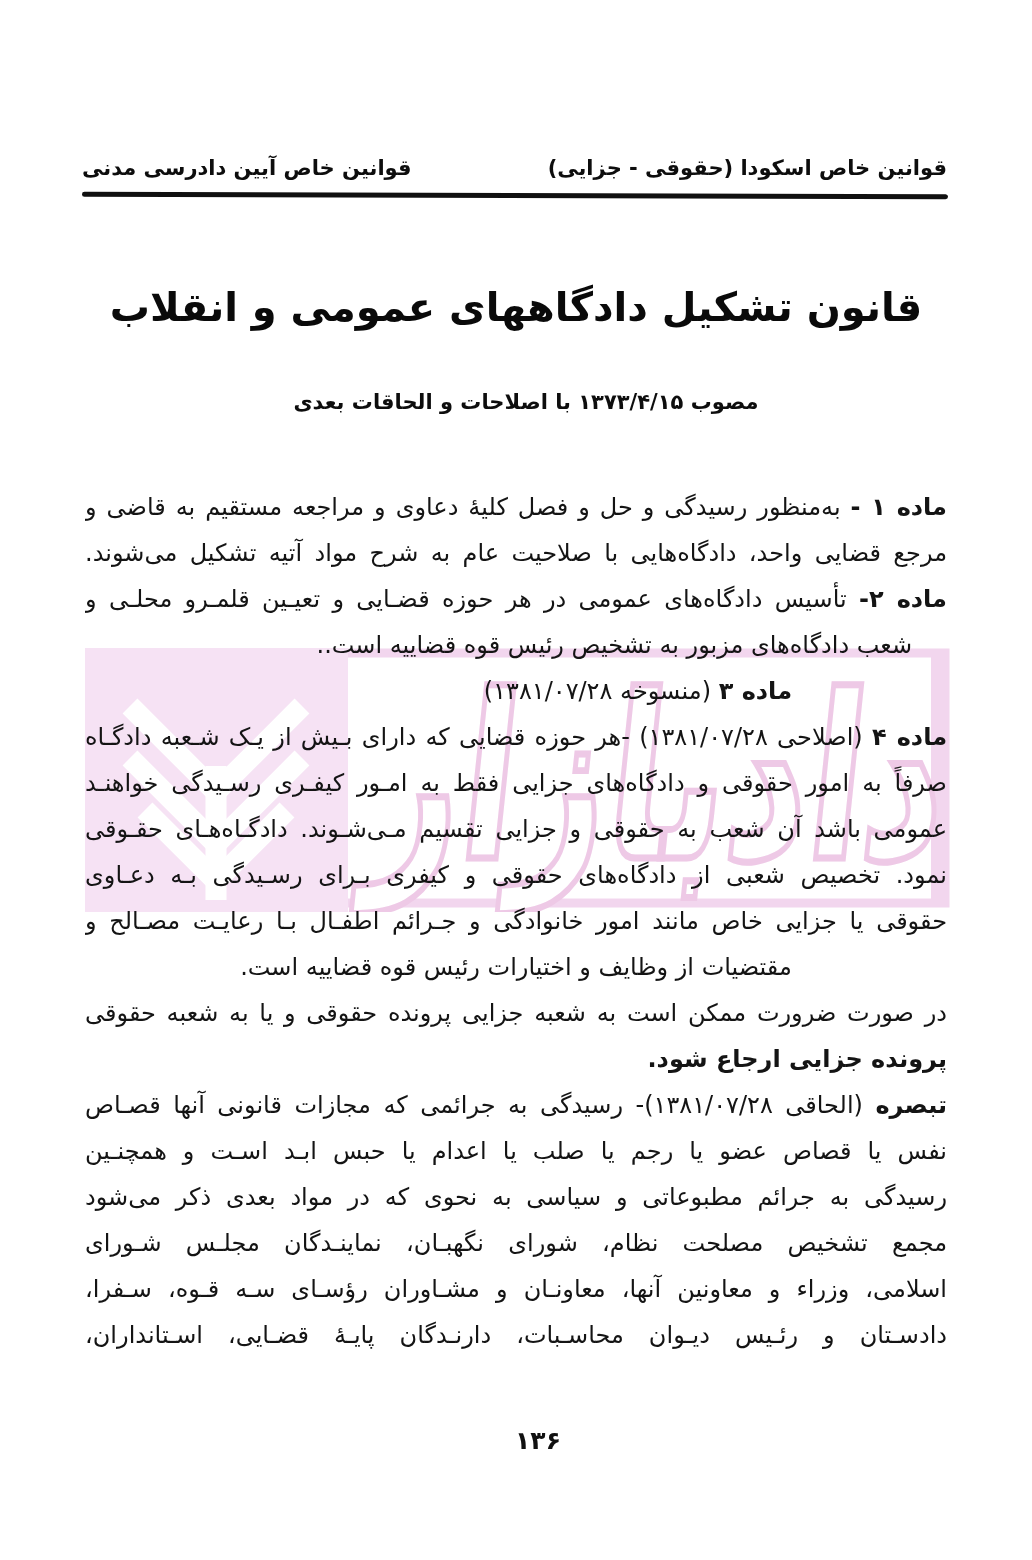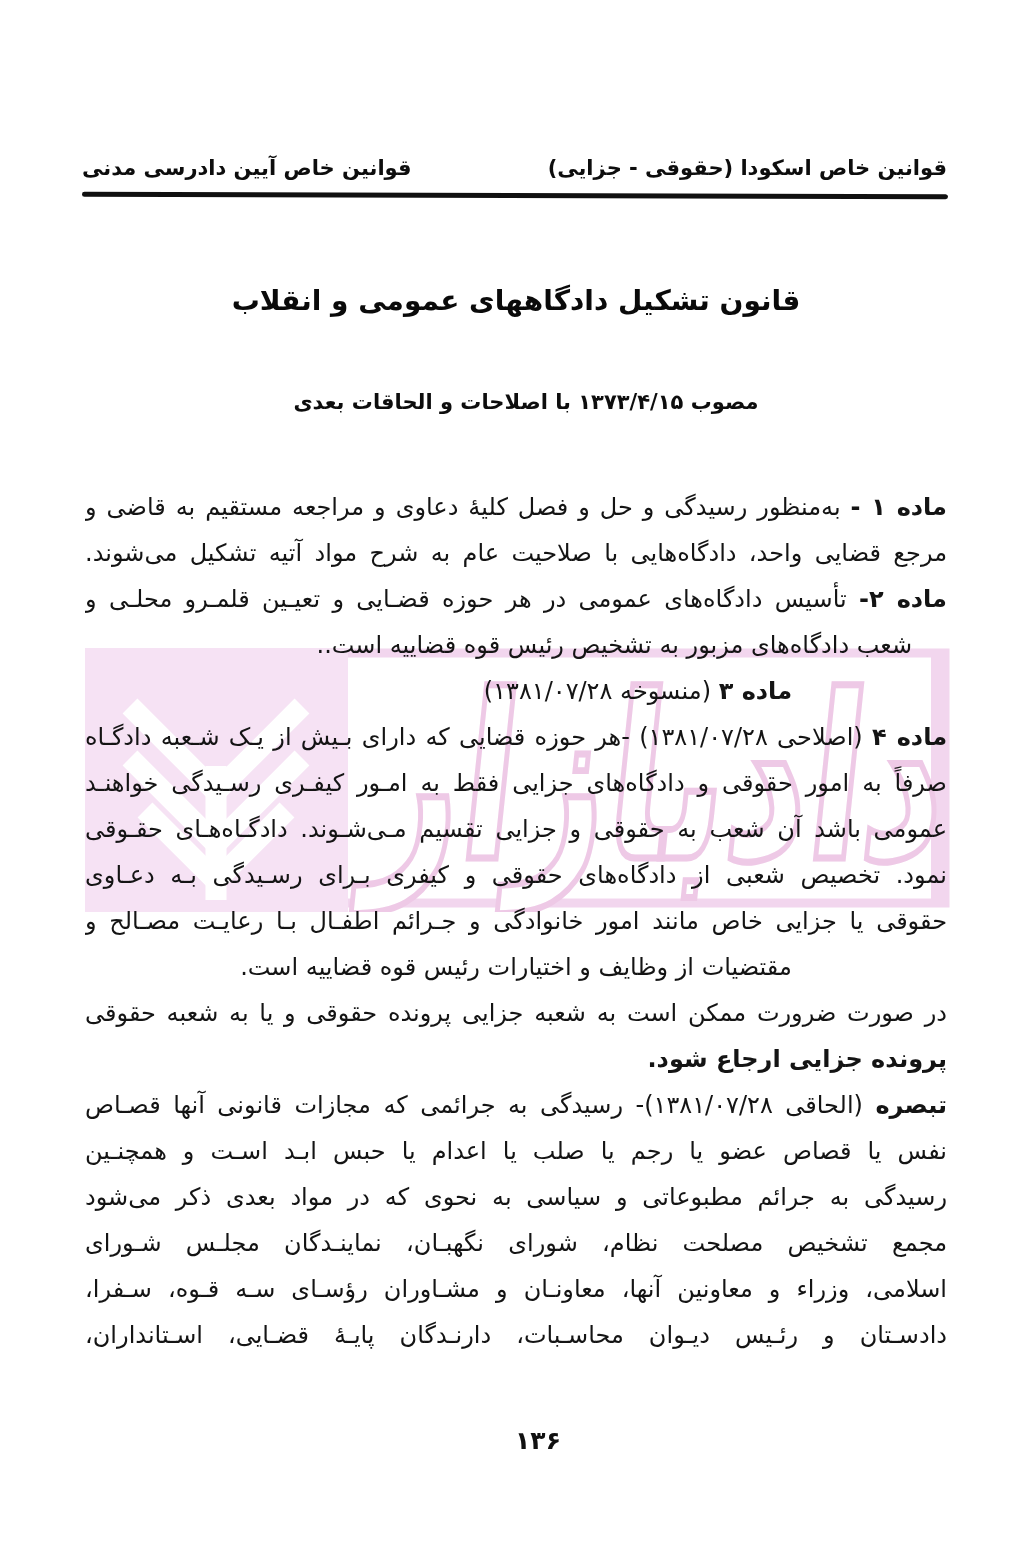--- a/index.html
+++ b/index.html
@@ -14,21 +14,21 @@
     display:flex; justify-content:space-between; align-items:flex-start;
     font-weight:bold; font-size:21px; line-height:30px; color:#0d0d0d;
   }
   .rule{
     position:absolute; top:193px; right:84px; width:866px; height:5px;
     background:#101010; border-radius:3px;
     transform:rotate(0.15deg);
   }
   .title{
     position:absolute; top:284px; left:0; right:0; margin:0;
-    text-align:center; font-size:28px; font-weight:bold; color:#0a0a0a;
+    text-align:center; font-size:40px; font-weight:bold; color:#0a0a0a;
     letter-spacing:0;
   }
   .subtitle{
     position:absolute; top:390px; left:0; right:0;
     text-align:center; font-size:21px; font-weight:bold; color:#0d0d0d;margin-left:20px;
   }
   
   .bodycol{
     position:absolute; top:484px; right:85px; width:862px;
     font-size:24px; color:#141414; z-index:2;

